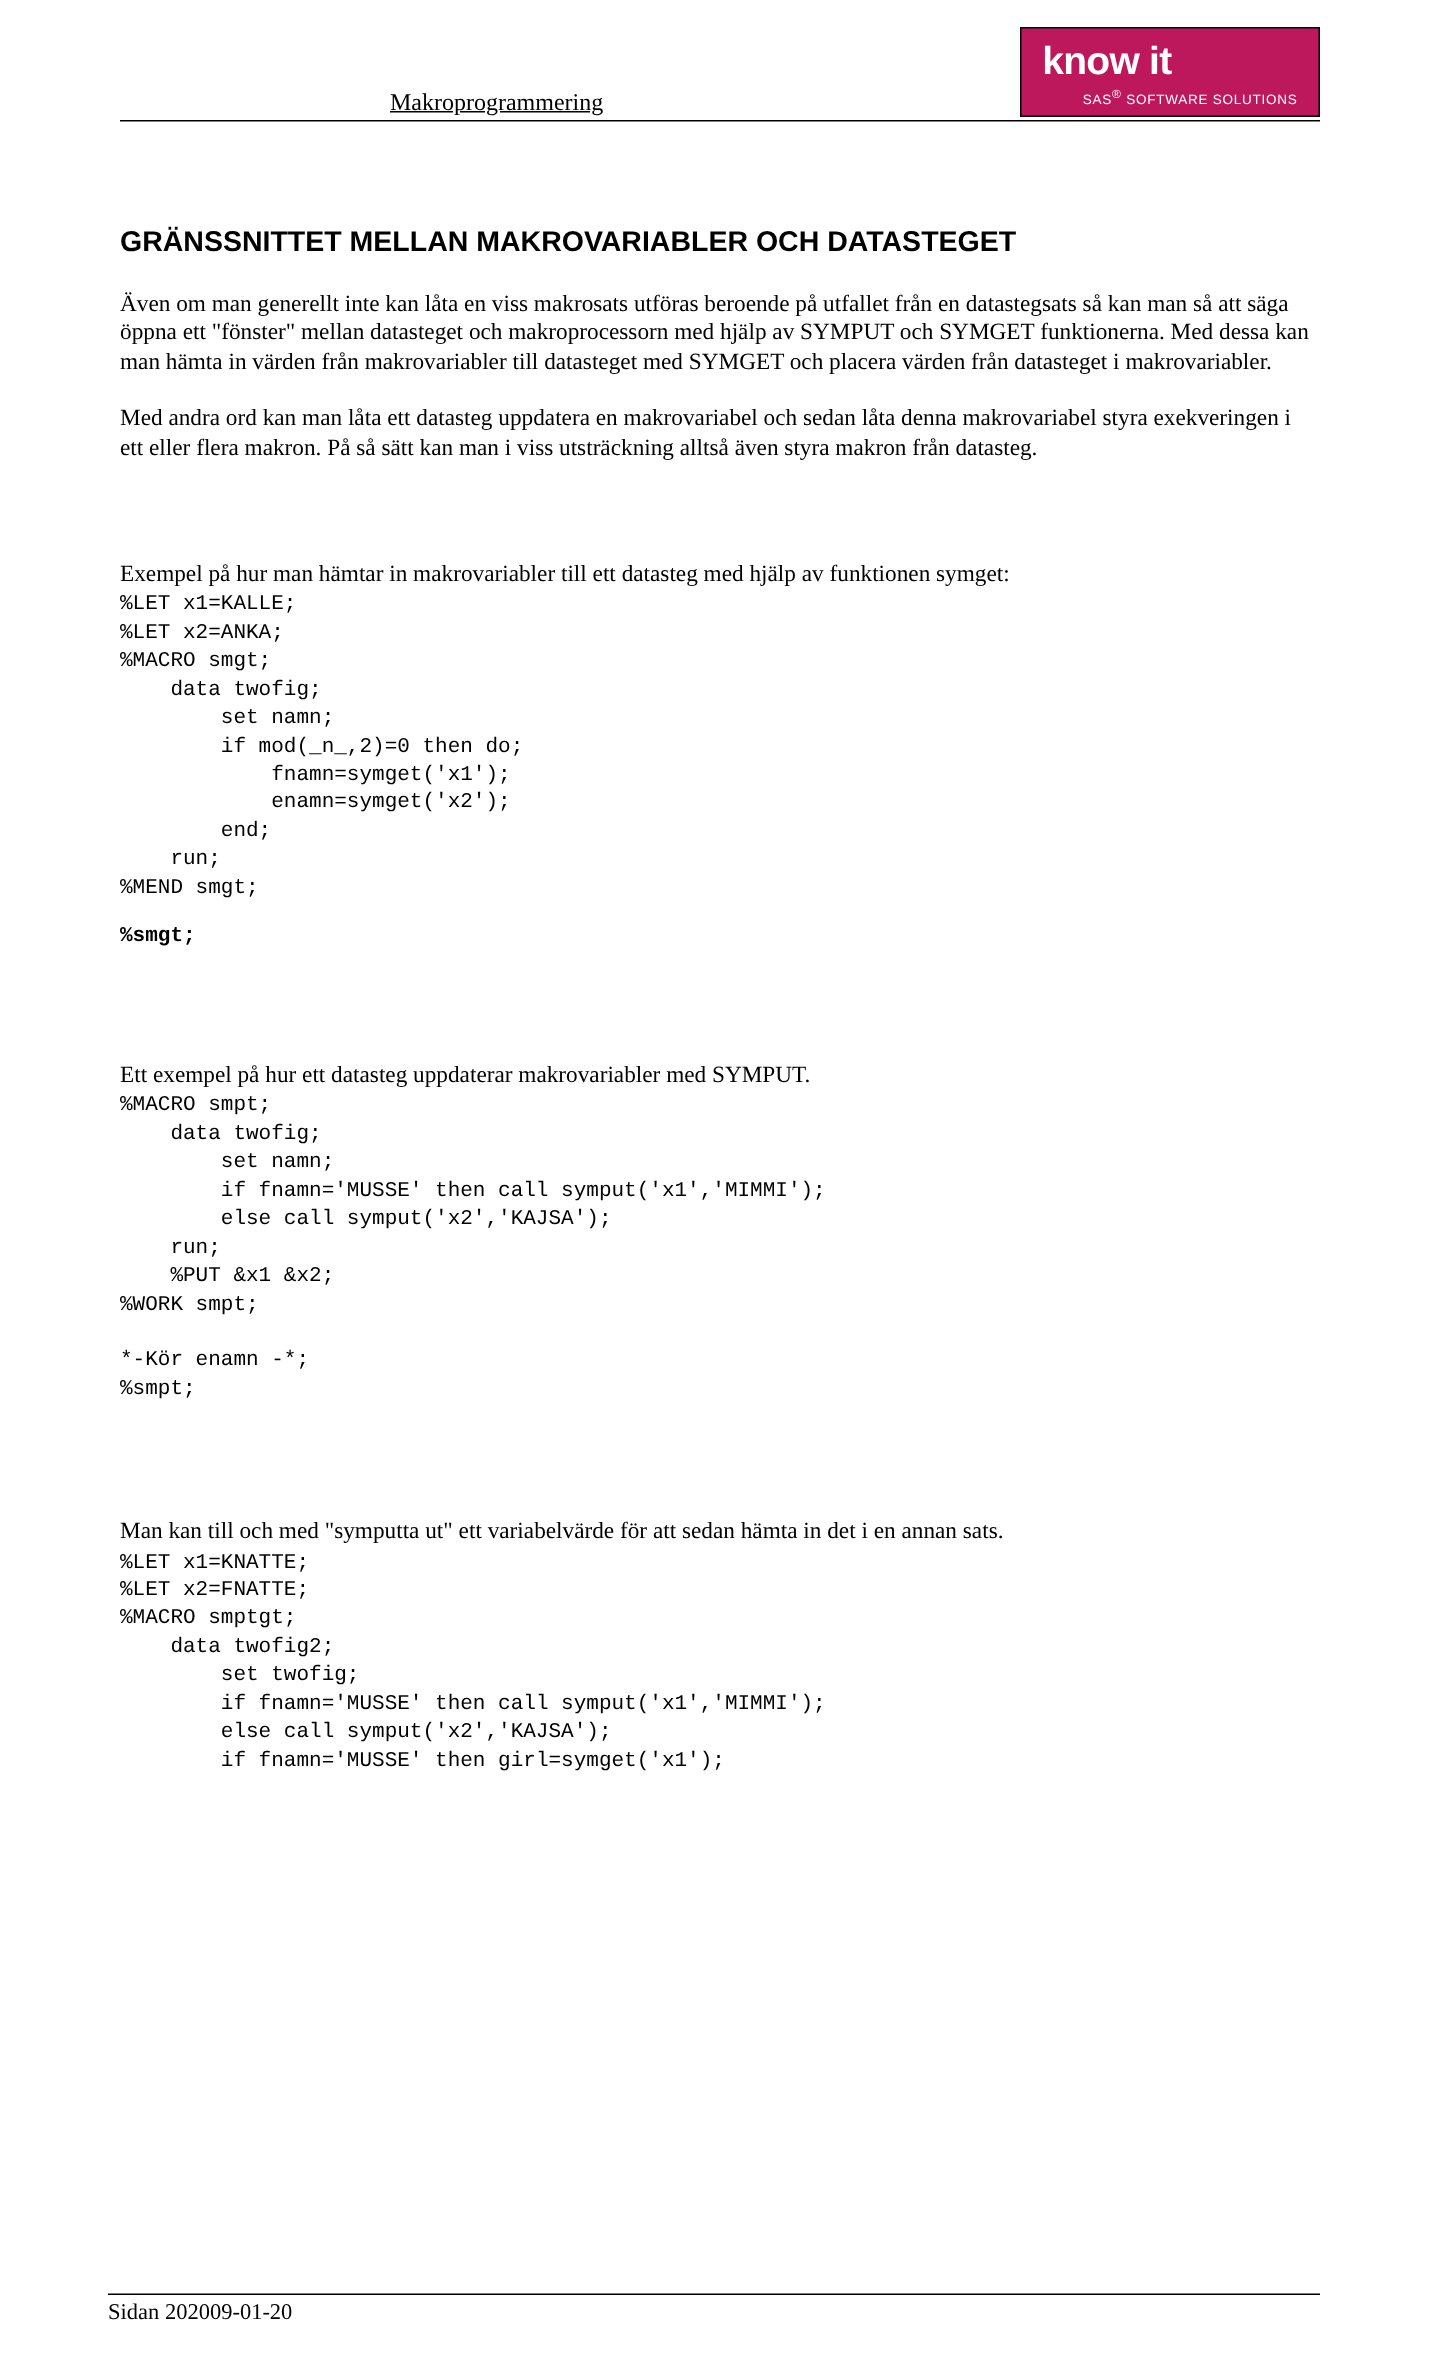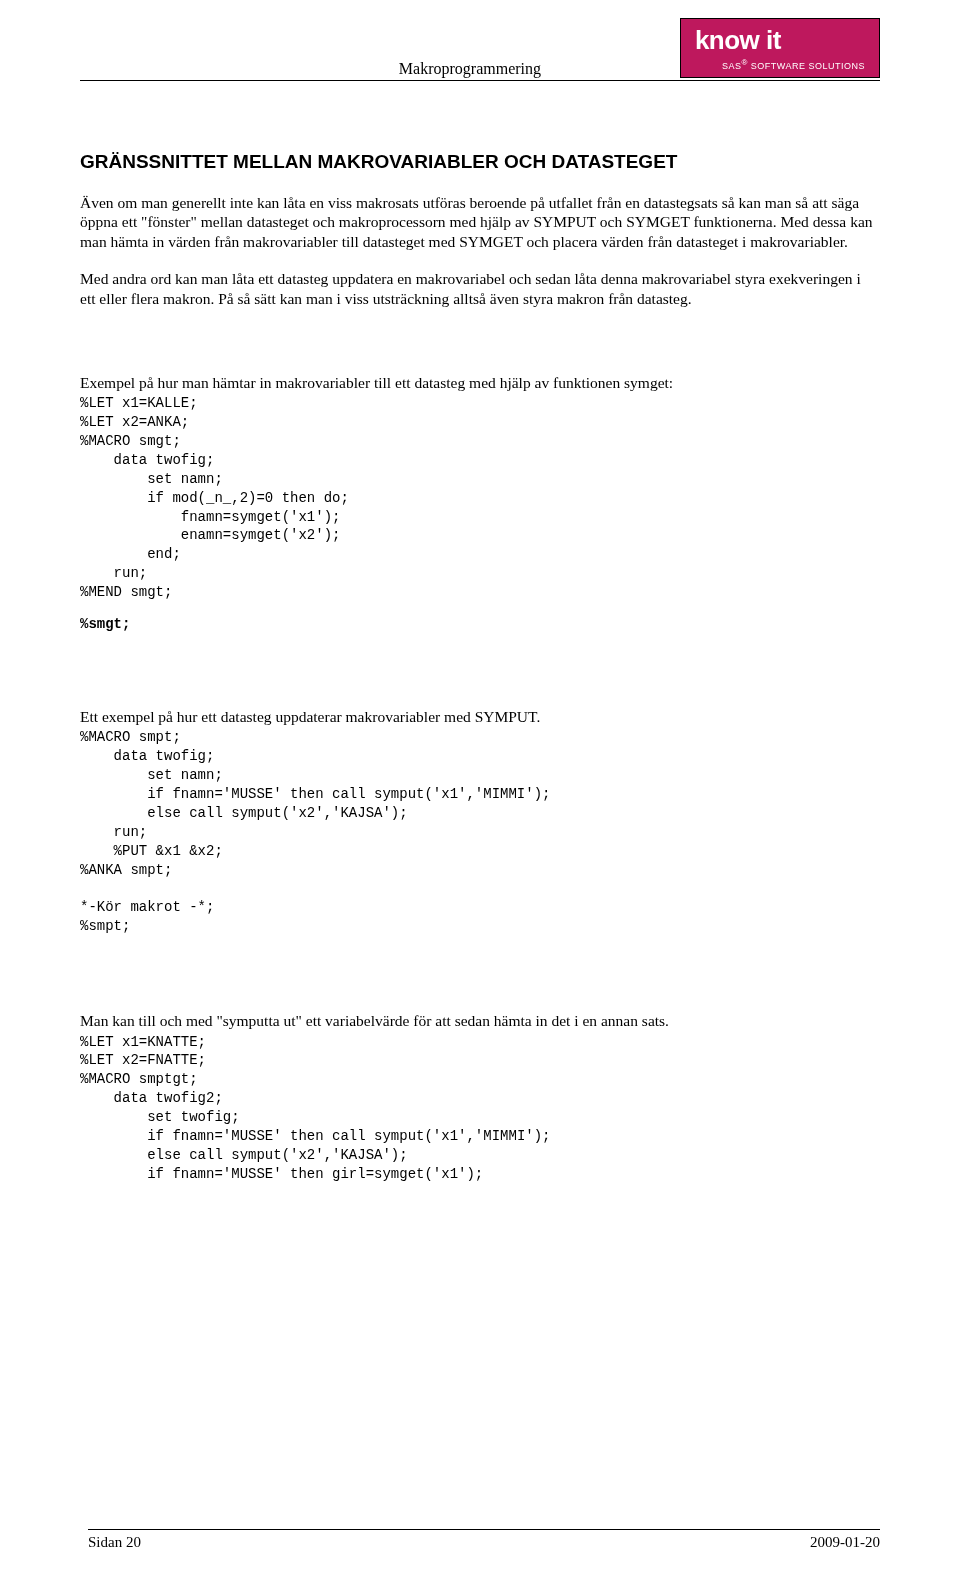--- a/index.html
+++ b/index.html
@@ -19,24 +19,25 @@
   }
   .header {
     display: flex;
     justify-content: space-between;
     align-items: flex-end;
     border-bottom: 1px solid #000;
     padding-bottom: 2px;
     margin-bottom: 70px;
   }
   .header-title {
-    text-align: center;
+    text-align: left;
     flex: 1;
     font-size: 16px;
     margin-left: 180px;
+    text-decoration: underline;
   }
   .logo-box {
     background: #be185d;
     color: #fff;
     padding: 6px 14px 6px 14px;
     border: 1px solid #000;
     text-align: left;
   }
   .logo-main {
     font-family: Arial, sans-serif;
@@ -84,27 +85,27 @@
   }
   pre.code .b { font-weight: normal; margin-top: 48px; }
   .note-line {
     font-family: "Courier New", Courier, monospace;
     font-size: 14px;
     margin-top: 14px;
   }
   .note-line .b { font-weight: bold; }
   .footer {
     display: flex;
-    justify-content: space-between;
+    justify-content: flex-start;
     border-top: 1px solid #000;
     padding-top: 4px;
     font-size: 15px;
     position: absolute;
     bottom: 18px;
-    left: 88px;
+    left: 72px;
     right: 80px;
   }
   .bigspace { margin-top: 65px; }
 </style>
 </head>
 <body>
 
 <div class="page">
 
   <div class="header">
@@ -140,23 +141,23 @@
   </div>
 
   <p class="example-intro mid">Ett exempel på hur ett datasteg uppdaterar makrovariabler med SYMPUT.</p>
   <pre class="code"><span>%MACRO smpt;</span>
 <span>    data twofig;</span>
 <span>        set namn;</span>
 <span>        if fnamn='MUSSE' then call symput('x1','MIMMI');</span>
 <span>        else </span><span class="b">call symput('x2','KAJSA');</span>
 <span>    run;</span>
 <span>    %PUT &amp;x1 &amp;x2;</span>
-<span>%ANKA smpt;</span>
+<span>%WORK smpt;</span>
 <span></span>
-<span>*-Kör makrot -*;</span>
+<span>*-Kör enamn -*;</span>
 <span>%smpt;</span></pre>
 
   <p class="example-intro mid">Man kan till och med "symputta ut" ett variabelvärde för att sedan hämta in det i en annan sats.</p>
   <pre class="code"><span>%LET x1=KNATTE;</span>
 <span>%LET x2=FNATTE;</span>
 <span>%MACRO smptgt;</span>
 <span>    data twofig2;</span>
 <span>        set twofig;</span>
 <span>        if fnamn='MUSSE' then </span><span class="b">call symput('x1','MIMMI');</span>
 <span>        else </span><span class="b">call symput('x2','KAJSA');</span>

